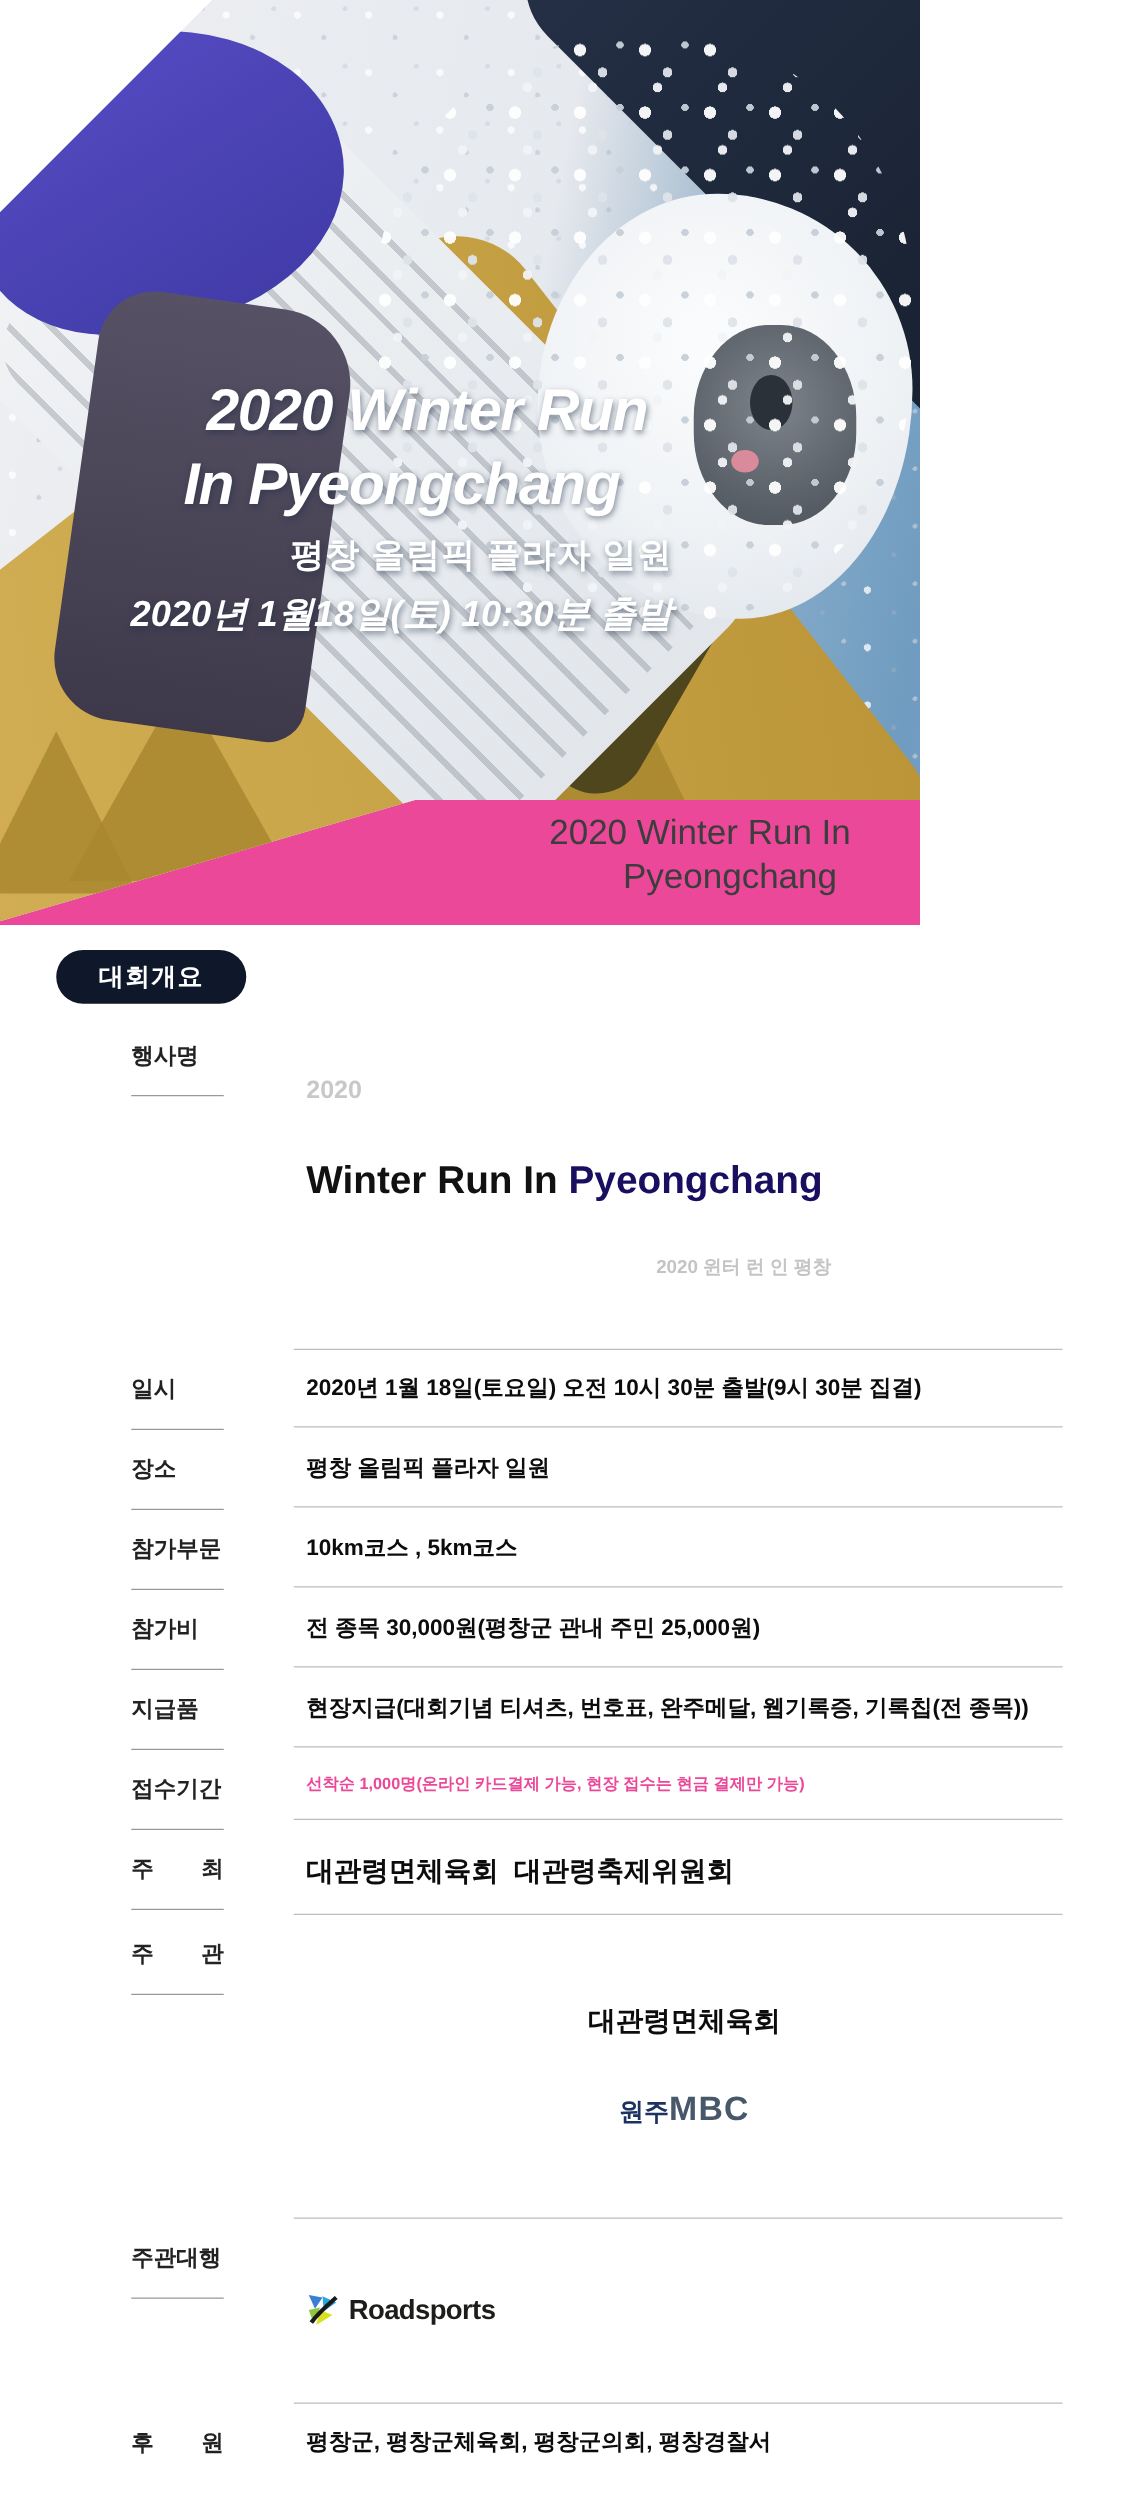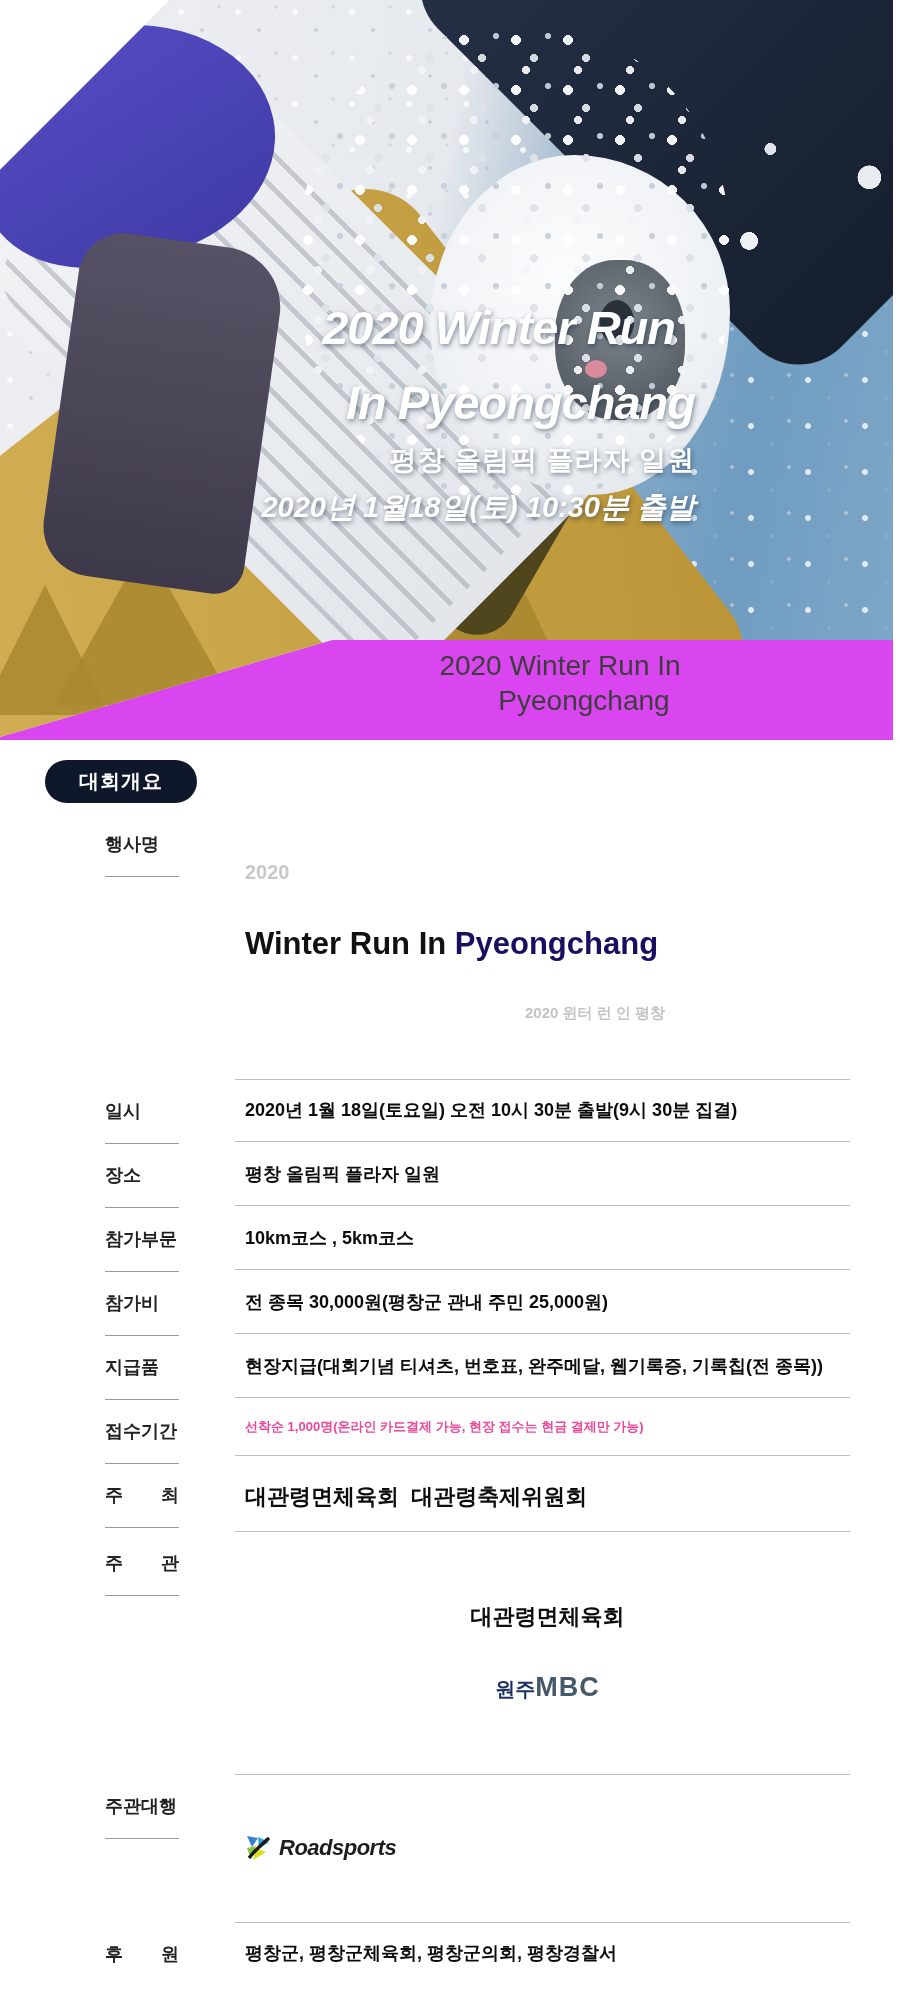--- a/index.html
+++ b/index.html
@@ -1,19 +1,19 @@
 <!DOCTYPE html>
 <html><head>
 <meta charset="utf-8">
 <style>
   html,body{margin:0;padding:0;background:#fff;}
   body{width:900px;font-family:"Liberation Sans","DejaVu Sans",sans-serif;color:#111;}
 
   
-  .hero{position:relative;width:893px;height:740px;overflow:hidden;background:#d946ef;}
+  .hero{position:relative;width:736px;height:740px;overflow:hidden;background:#ec4899;}
   .collage{position:absolute;left:0;top:0;width:900px;height:740px;
     clip-path:polygon(0 0,900px 0,900px 640px,332px 640px,0 737px);
     background:linear-gradient(100deg,#edeff2 0%,#e6e9ee 46%,#b9c9d8 55%,#8fb0cc 62%,#6f9cc0 80%,#7fa8c9 100%);}
   .collage *{position:absolute;}
   .speckle{inset:0;opacity:.8;background-image:
     radial-gradient(circle 3px at 10px 12px,rgba(255,255,255,.95) 95%,transparent),
     radial-gradient(circle 2px at 31px 30px,rgba(168,178,194,.55) 95%,transparent),
     radial-gradient(circle 2px at 48px 7px,rgba(204,212,222,.8) 95%,transparent);
     background-size:57px 46px;}
   .corner-white{left:-120px;top:-120px;width:240px;height:240px;background:#fff;transform:rotate(45deg);}
@@ -47,21 +47,21 @@
   .dog-tongue{left:585px;top:360px;width:22px;height:18px;border-radius:50%;background:#d98a9b;}
   .splash{left:300px;top:30px;width:430px;height:470px;border-radius:45%;opacity:.95;background-image:
     radial-gradient(circle 5px at 8px 10px,#fff 96%,transparent),
     radial-gradient(circle 4px at 26px 28px,#dfe4ea 96%,transparent),
     radial-gradient(circle 3px at 40px 6px,#c7cfd8 96%,transparent),
     radial-gradient(circle 4px at 18px 40px,#f2f4f7 96%,transparent);
     background-size:52px 50px;}
   .hero-text{position:absolute;right:198px;top:300px;text-align:right;color:#fff;
     text-shadow:1px 2px 5px rgba(30,45,70,.55);}
   .hero-title1{font-size:47px;font-weight:bold;font-style:italic;letter-spacing:-1px;margin-right:20px;}
-  .hero-title2{font-size:47px;font-weight:bold;font-style:italic;letter-spacing:-1px;margin-top:20px;}
+  .hero-title2{font-size:47px;font-weight:bold;font-style:italic;letter-spacing:-1px;margin-top:4px;text-align:center;}
   .hero-loc{font-size:27px;font-weight:bold;margin-top:12px;letter-spacing:1px;}
   .hero-date{font-size:29px;font-weight:bold;font-style:italic;margin-top:10px;}
   .hero-caption{position:absolute;left:330px;top:648px;width:460px;text-align:center;
     color:#3d3d3d;font-size:28px;line-height:1.26;}
   .hero-caption .l2{transform:translateX(24px);}
 
   
   .section-badge{display:inline-block;margin:20px 0 10px 45px;background:#0f172a;color:#fff;
     font-size:20px;font-weight:bold;padding:8px 34px;border-radius:22px;letter-spacing:1px;}
   .rows{margin:0 50px 0 105px;}
@@ -79,21 +79,21 @@
   .event-name{padding-top:6px;padding-bottom:14px;}
   .ev-year{font-size:20px;font-weight:bold;color:#c8c8c8;}
   .ev-main{font-size:31px;font-weight:600;color:#111;line-height:1.15;}
   .ev-main .blue{color:#190f60;}
   .ev-sub{font-size:15px;font-weight:bold;color:#c4c4c4;text-align:right;width:420px;}
   
   .org-line{display:flex;align-items:center;gap:40px;flex-direction:column;}
   .wonju{color:#1d3261;font-weight:bold;font-size:20px;}
   .mbc{color:#46586a;font-weight:900;font-size:27px;letter-spacing:1px;margin-left:0;}
   .roadsports{display:flex;align-items:center;gap:8px;}
-  .roadsports span.txt{font-style:italic;font-weight:bold;font-size:22px;color:#1d1d1b;letter-spacing:-0.5px;}
+  .roadsports span.txt{font-weight:bold;font-size:22px;color:#1d1d1b;letter-spacing:-0.5px;}
 </style>
 </head>
 <body>
 
 <div class="hero">
   <div class="collage">
     <div class="speckle"></div>
     <div class="band-gold"></div>
     <div class="pine p1"></div>
     <div class="pine p2"></div>

